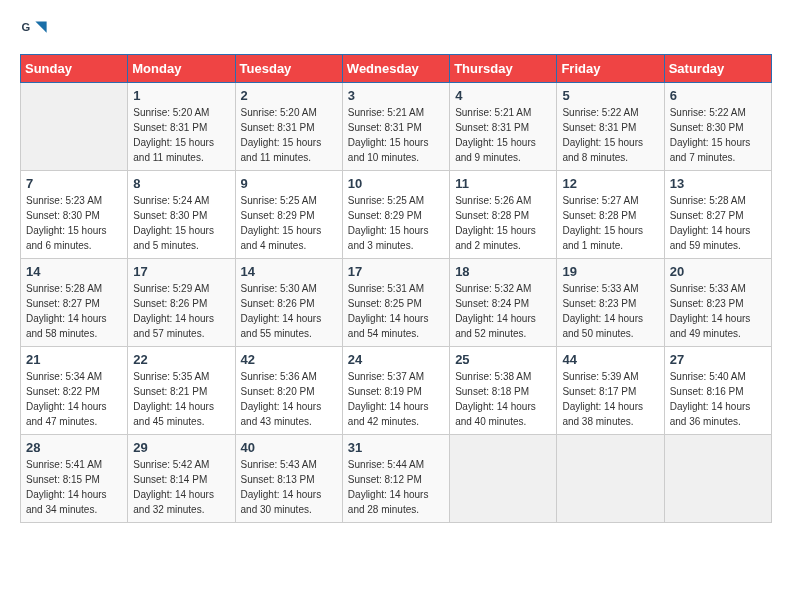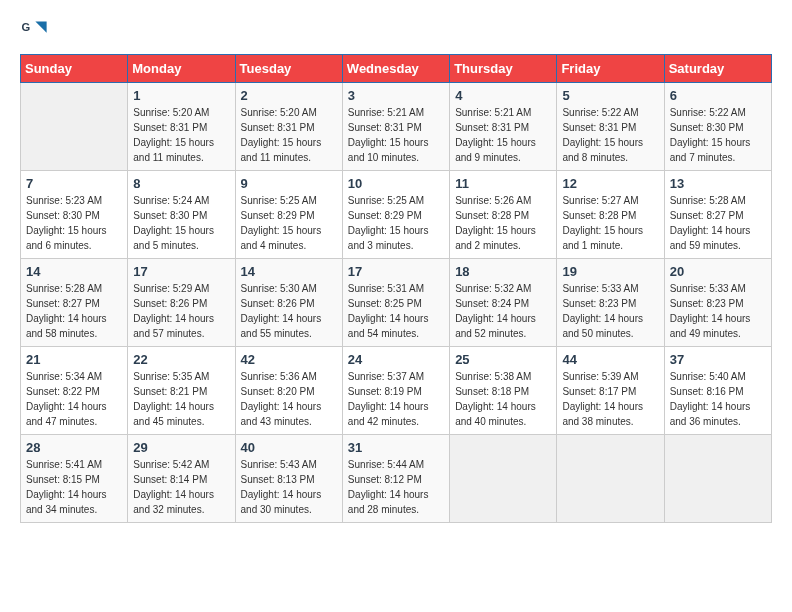--- a/index.html
+++ b/index.html
@@ -227,21 +227,21 @@
         </td>
         <td>
           <div class="day-number">25</div>
           <div class="day-info">Sunrise: 5:38 AM<br>Sunset: 8:18 PM<br>Daylight: 14 hours<br>and 40 minutes.</div>
         </td>
         <td>
           <div class="day-number">44</div>
           <div class="day-info">Sunrise: 5:39 AM<br>Sunset: 8:17 PM<br>Daylight: 14 hours<br>and 38 minutes.</div>
         </td>
         <td>
-          <div class="day-number">37</div>
+          <div class="day-number">27</div>
           <div class="day-info">Sunrise: 5:40 AM<br>Sunset: 8:16 PM<br>Daylight: 14 hours<br>and 36 minutes.</div>
         </td>
       </tr>
       <tr>
         <td>
           <div class="day-number">28</div>
           <div class="day-info">Sunrise: 5:41 AM<br>Sunset: 8:15 PM<br>Daylight: 14 hours<br>and 34 minutes.</div>
         </td>
         <td>
           <div class="day-number">29</div>

